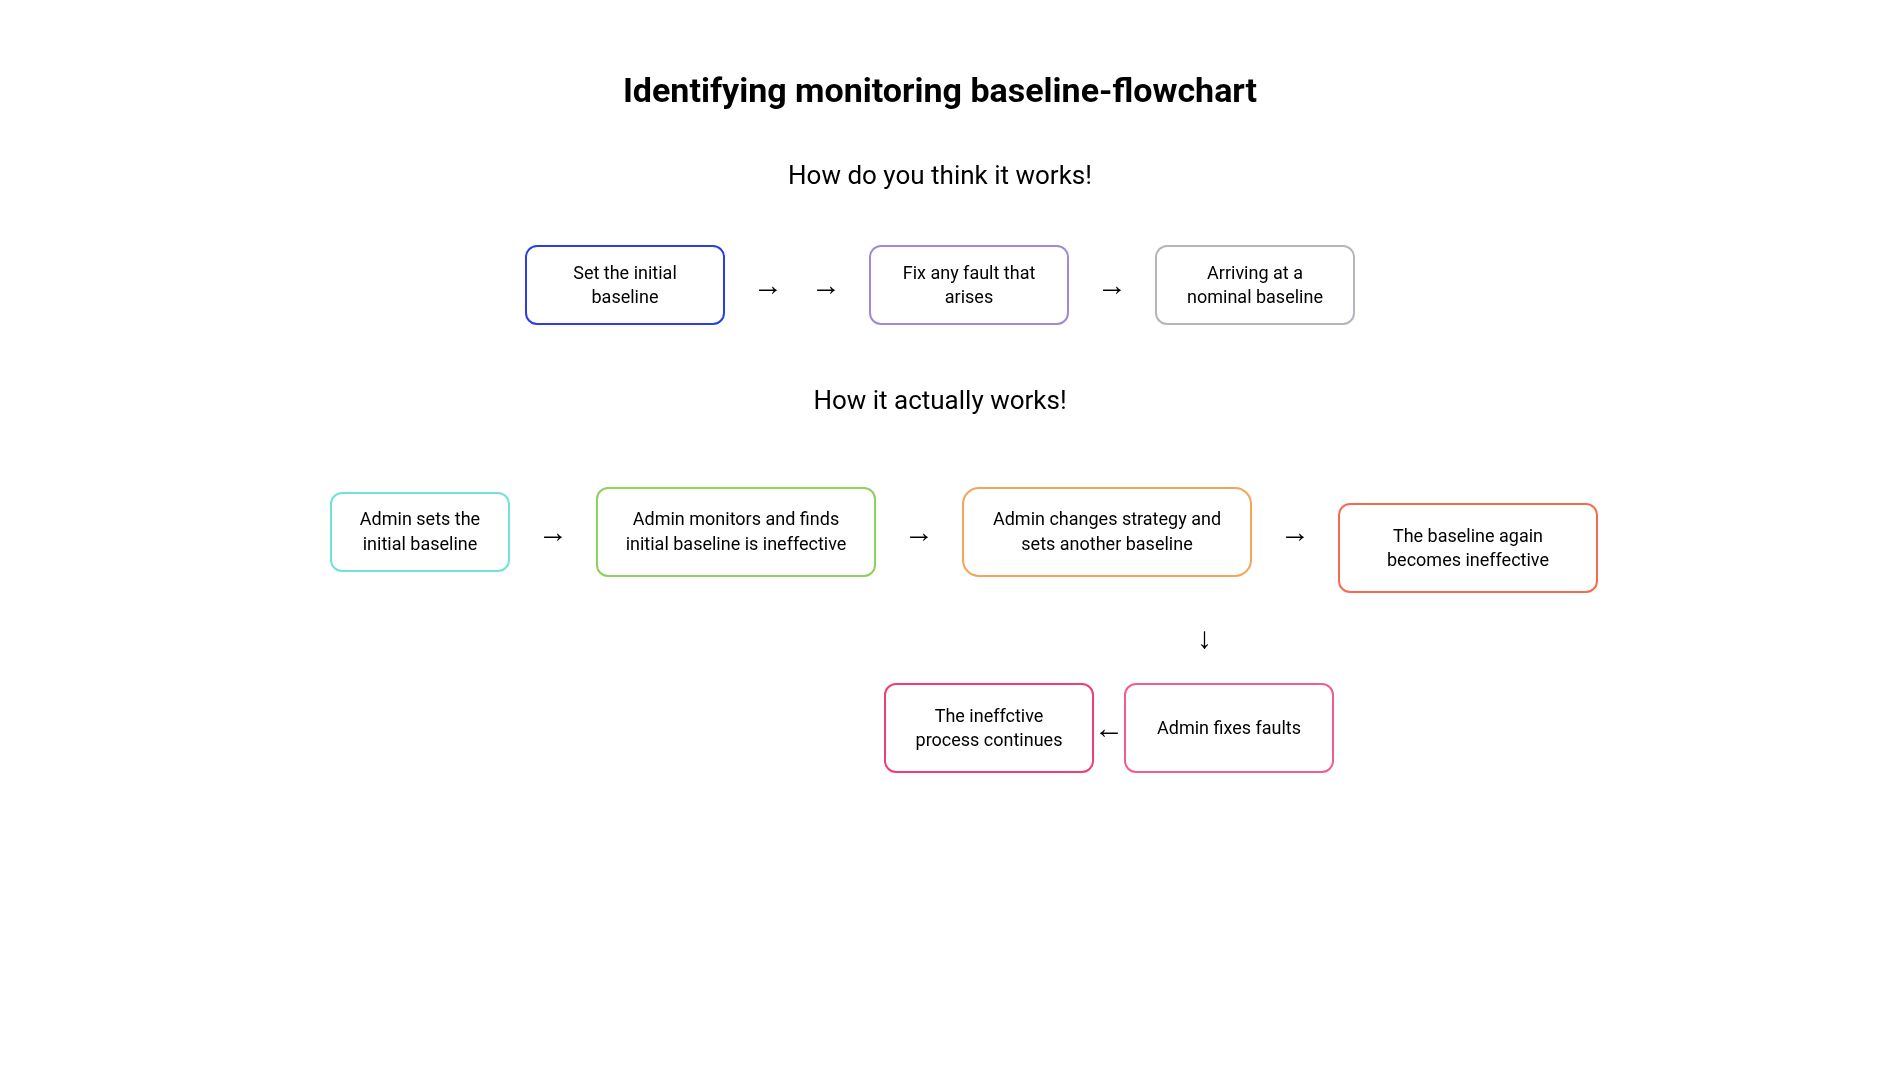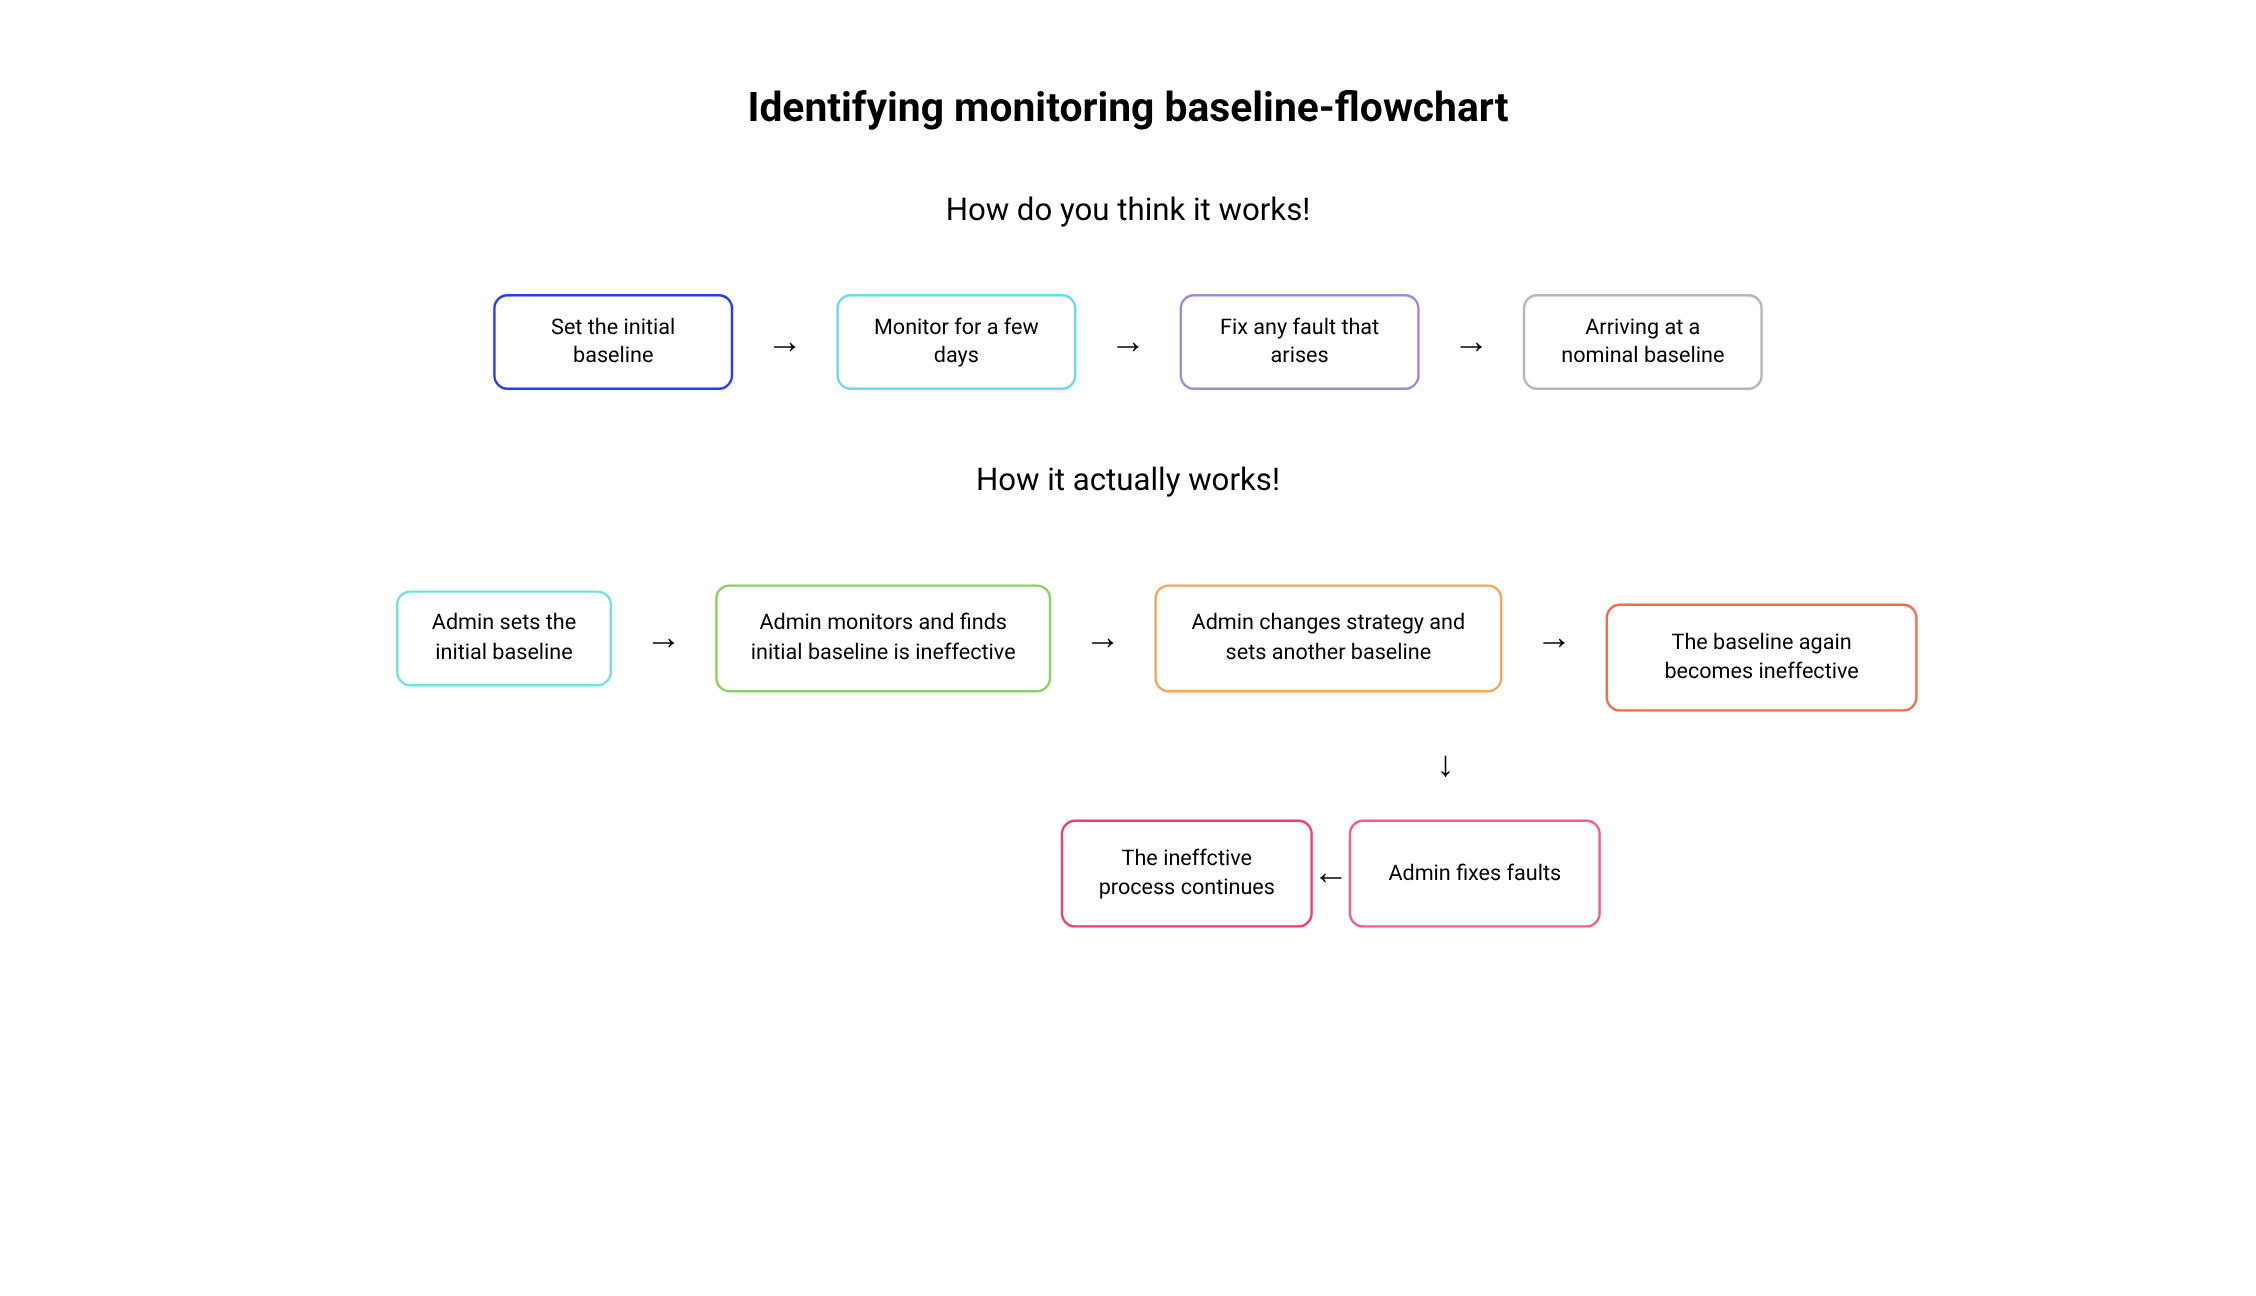--- a/index.html
+++ b/index.html
@@ -62,21 +62,21 @@
       font-size: 30px;
       text-align: center;
       line-height: 1;
     }
     .b-blue    { border-color: #2a3ee8; }
     .b-cyan    { border-color: #6fd7ec; }
     .b-purple  { border-color: #a18ad3; }
     .b-gray    { border-color: #b7b3bf; }
     .b-teal    { border-color: #74e0dd; }
     .b-green   { border-color: #8dd15e; padding-left: 20px; }
-    .b-orange  { border-color: #f2a65b; }
+    .b-orange  { border-color: #f2a65b; border-radius: 17px; }
     .b-redor   { border-color: #f46b4f; }
     .b-pink    { border-color: #f05e8c; }
     .b-magenta { border-color: #ee3f74; }
 
     .w-sm { width: 200px; height: 80px; }
     .w-r1 { width: 180px; height: 80px; margin-left: 48px; }
     .w-r2a { width: 280px; height: 90px; }
     .w-r2b { width: 290px; height: 90px; }
     .w-r2c { width: 260px; height: 90px; margin-top: 33px; }
     .w-r3 { width: 210px; height: 90px; }
@@ -98,21 +98,20 @@
 </head>
 <body>
 
 <h1 class="title">Identifying monitoring baseline-flowchart</h1>
 
 <h2 class="subtitle">How do you think it works!</h2>
 
 <div class="row1">
   <div class="box b-blue w-sm">Set the initial baseline</div>
   <span class="arrow">→</span>
-  <div class="box b-cyan w-sm">Monitor for a few days</div>
   <span class="arrow">→</span>
   <div class="box b-purple w-sm">Fix any fault that arises</div>
   <span class="arrow">→</span>
   <div class="box b-gray w-sm">Arriving at a nominal baseline</div>
 </div>
 
 <h2 class="subtitle-2">How it actually works!</h2>
 
 <div class="row2">
   <div class="box b-teal w-r1">Admin sets the initial baseline</div>

